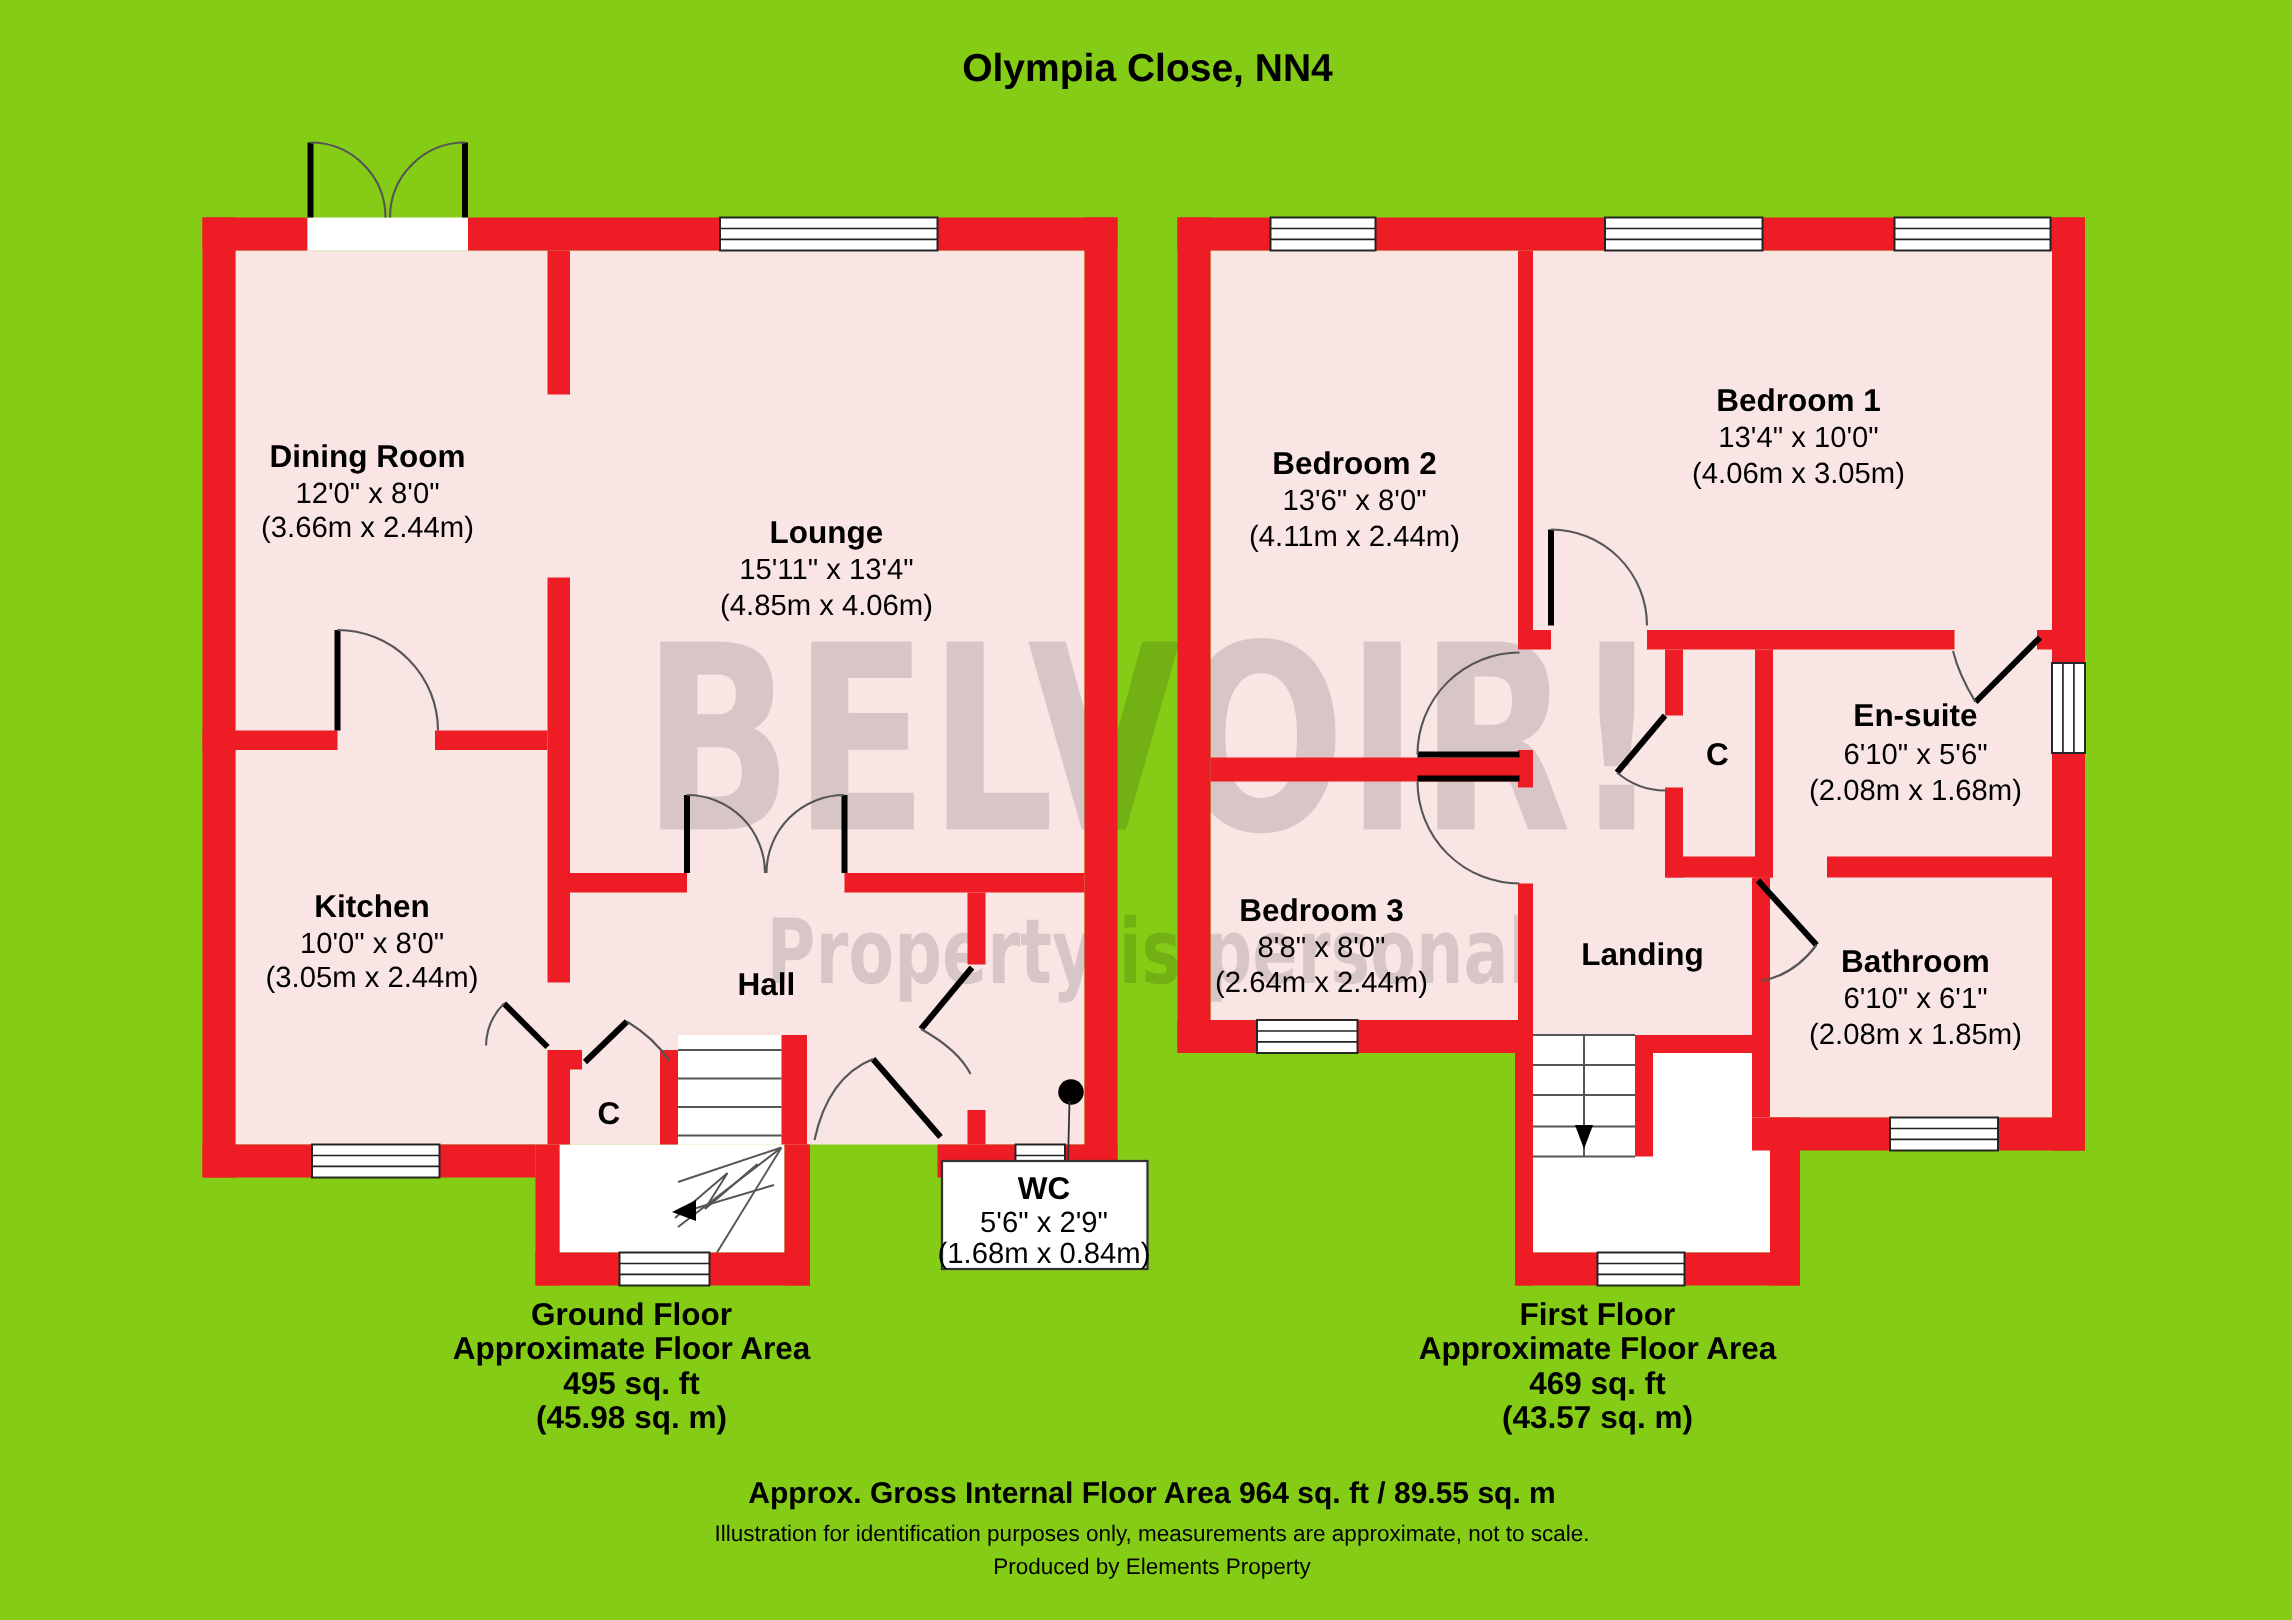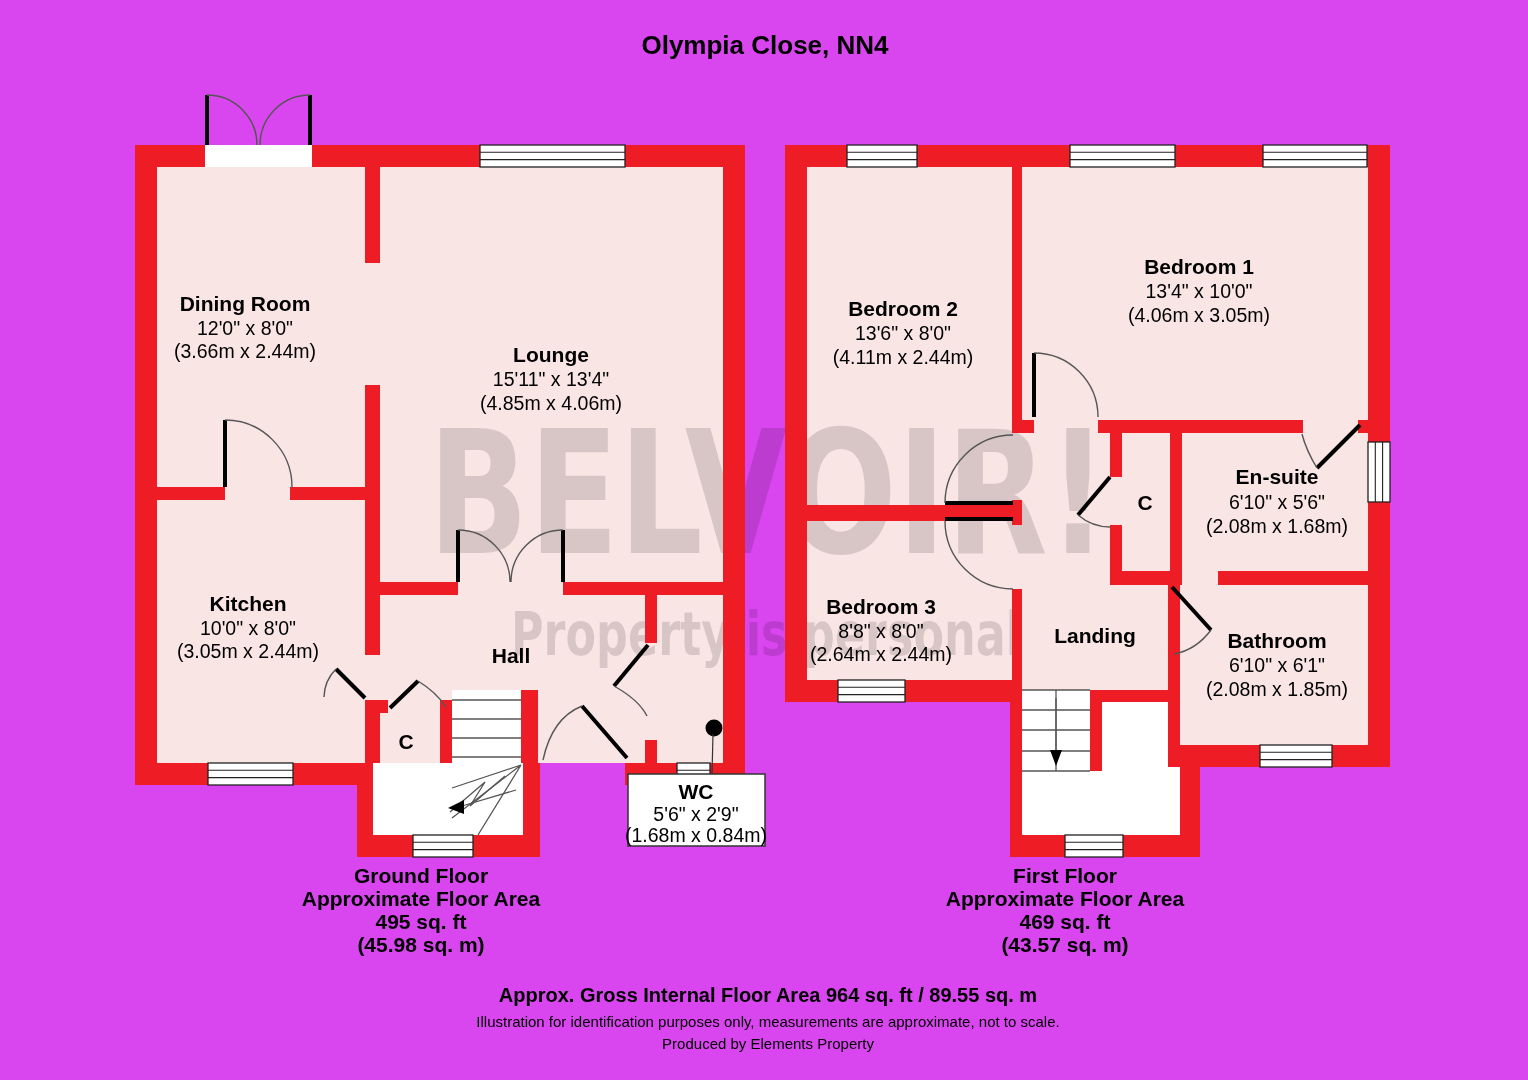--- a/index.html
+++ b/index.html
@@ -1,16 +1,16 @@
 <!DOCTYPE html>
 <html style="--wall: #EE1C25; --room: #FAE5E5;"><head>
 <meta charset="utf-8">
 <style>
   html,body{margin:0;padding:0;background:#ffffff;}
-  #page{position:relative;width:1528px;height:1080px;background:#d946ef;overflow:hidden;
+  #page{position:relative;width:1528px;height:1080px;background:#84cc16;overflow:hidden;
         font-family:"Liberation Sans", sans-serif;}
   svg{display:block;}
   .wall{fill:var(--wall,#EE1C25);}
   .room{fill:var(--room,#FAE5E5);}
   .void{fill:#ffffff;}
   .win{fill:#ffffff;stroke:#222;stroke-width:1.3;}
   .winl{stroke:#222;stroke-width:1.1;fill:none;}
   .leaf{stroke:#000;stroke-width:4;fill:none;}
   .arc{stroke:#555;stroke-width:1.4;fill:none;}
   .tread{stroke:#555;stroke-width:1.3;fill:none;}

